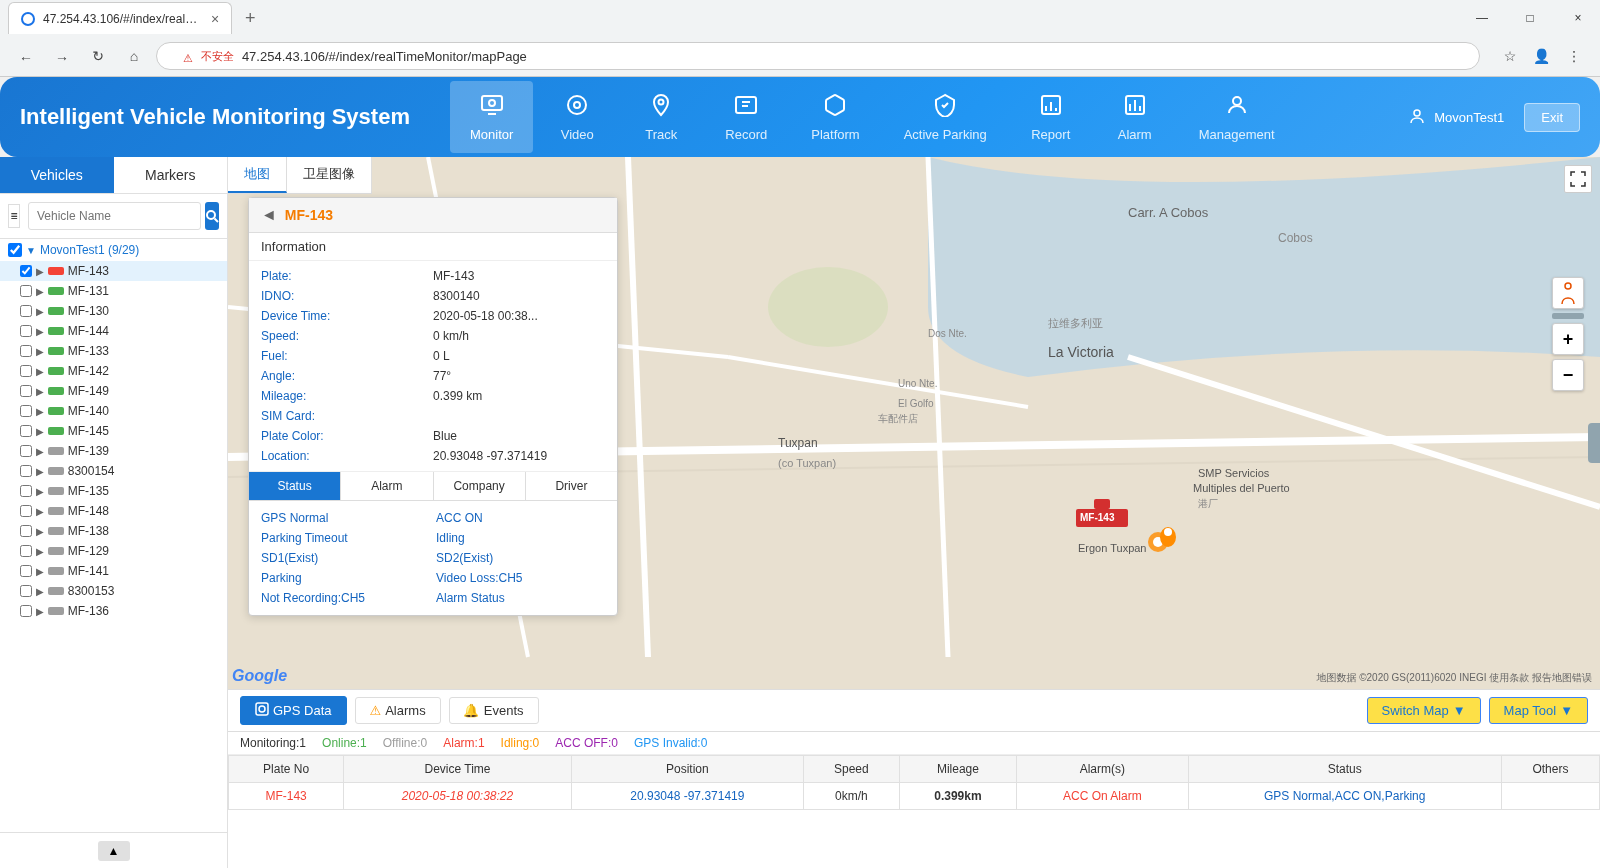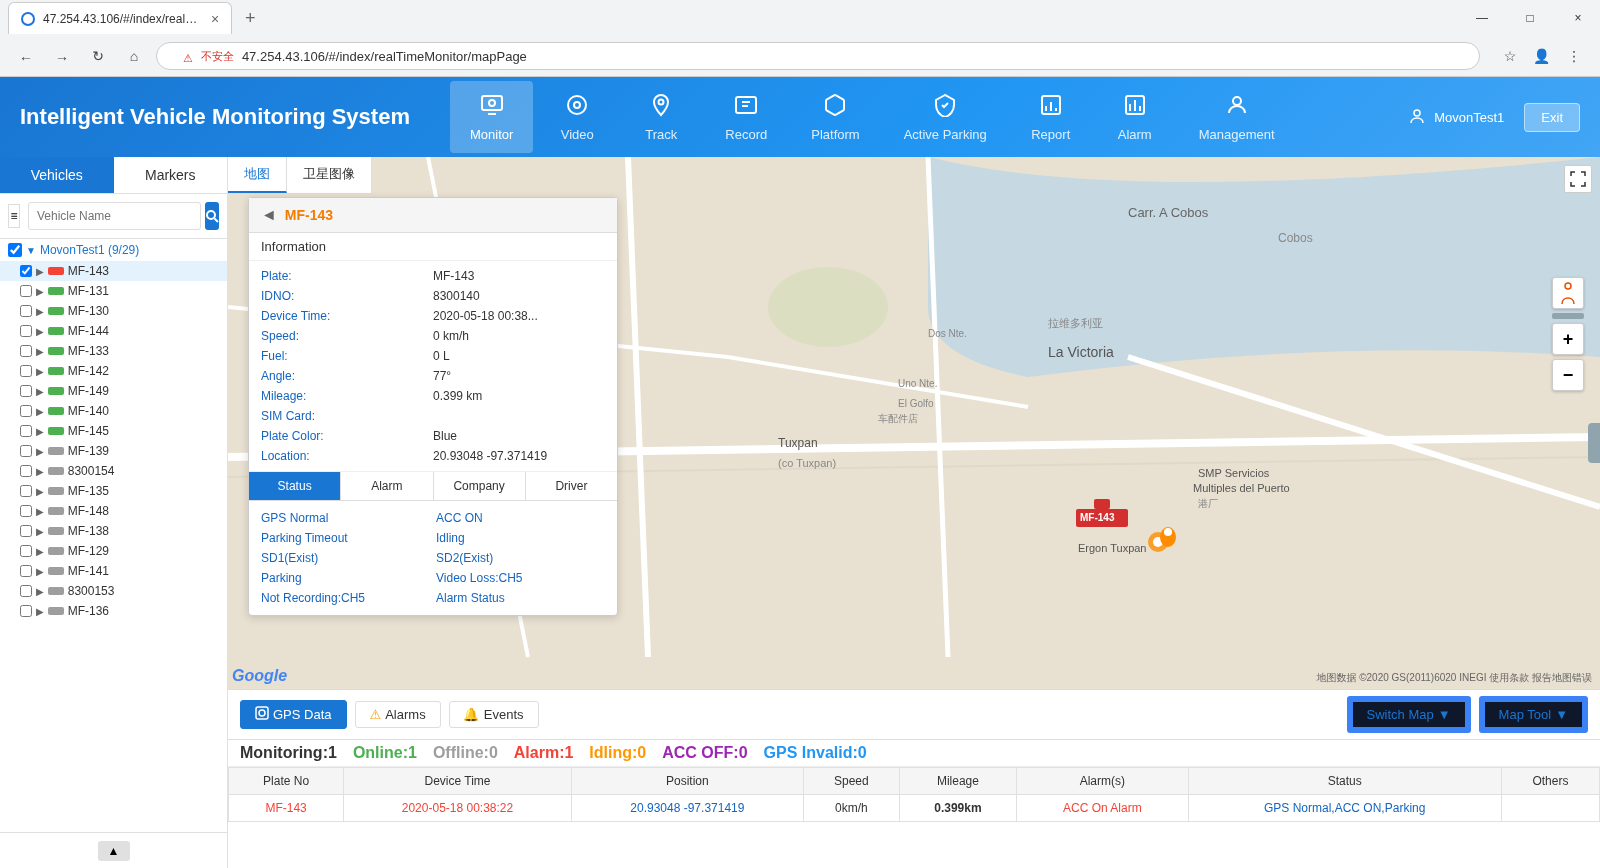--- a/index.html
+++ b/index.html
@@ -63,20 +63,21 @@
     .top-row { display: flex; align-items: center; }
 
     
     .app-header {
       background: linear-gradient(135deg, #1976d2 0%, #2196f3 60%, #42a5f5 100%);
       display: flex;
       align-items: center;
       height: 80px;
       padding: 0 20px;
       color: white;
+      border-radius: 17px;
     }
     .app-title {
       font-size: 22px;
       font-weight: bold;
       color: white;
       margin-right: 40px;
       white-space: nowrap;
     }
     .nav-icons {
       display: flex;
@@ -428,35 +429,34 @@
     .bottom-right-actions {
       margin-left: auto;
       display: flex;
       gap: 8px;
     }
     .switch-map-btn, .map-tool-btn {
       display: flex;
       align-items: center;
       gap: 4px;
       padding: 5px 14px;
-      border: 6px solid #3b82f6;
+      border: 1px solid #3b82f6;
       border-radius: 3px;
       font-size: 13px;
       cursor: pointer;
       color: #1976d2;
-      background: #0f172a;
+      background: #fde047;
     }
     .status-bar {
       display: flex;
       align-items: flex-start;
       padding: 4px 12px;
-      font-size: 16px;
+      font-size: 12px;
       gap: 16px;
       border-bottom: 1px solid #eee;
-      font-weight: bold;
     }
     .status-item-bar { color: #333; }
     .status-item-bar.online { color: #4caf50; }
     .status-item-bar.offline { color: #9e9e9e; }
     .status-item-bar.alarm { color: #f44336; }
     .status-item-bar.idling { color: #ff9800; }
     .status-item-bar.accoff { color: #9c27b0; }
     .status-item-bar.gps-inv { color: #2196f3; }
     .data-table {
       flex: 1;
@@ -475,21 +475,21 @@
       color: #333;
       font-weight: 500;
     }
     td {
       padding: 6px 10px;
       text-align: center;
       border: 1px solid #e0e0e0;
       color: #333;
     }
     tr.data-row td.plate { color: #f44336; }
-    tr.data-row td.time { color: #f44336; }
+    tr.data-row td.time { color: #f44336; font-style: italic; }
     tr.data-row td.position { color: #1565c0; }
     tr.data-row td.speed { color: #333; }
     tr.data-row td.mileage { color: #333; font-weight: bold; }
     tr.data-row td.alarm { color: #f44336; }
     tr.data-row td.status-val { color: #1565c0; }
 
     
     .vehicle-list::-webkit-scrollbar { width: 6px; }
     .vehicle-list::-webkit-scrollbar-thumb { background: #ccc; border-radius: 3px; }
   </style>

